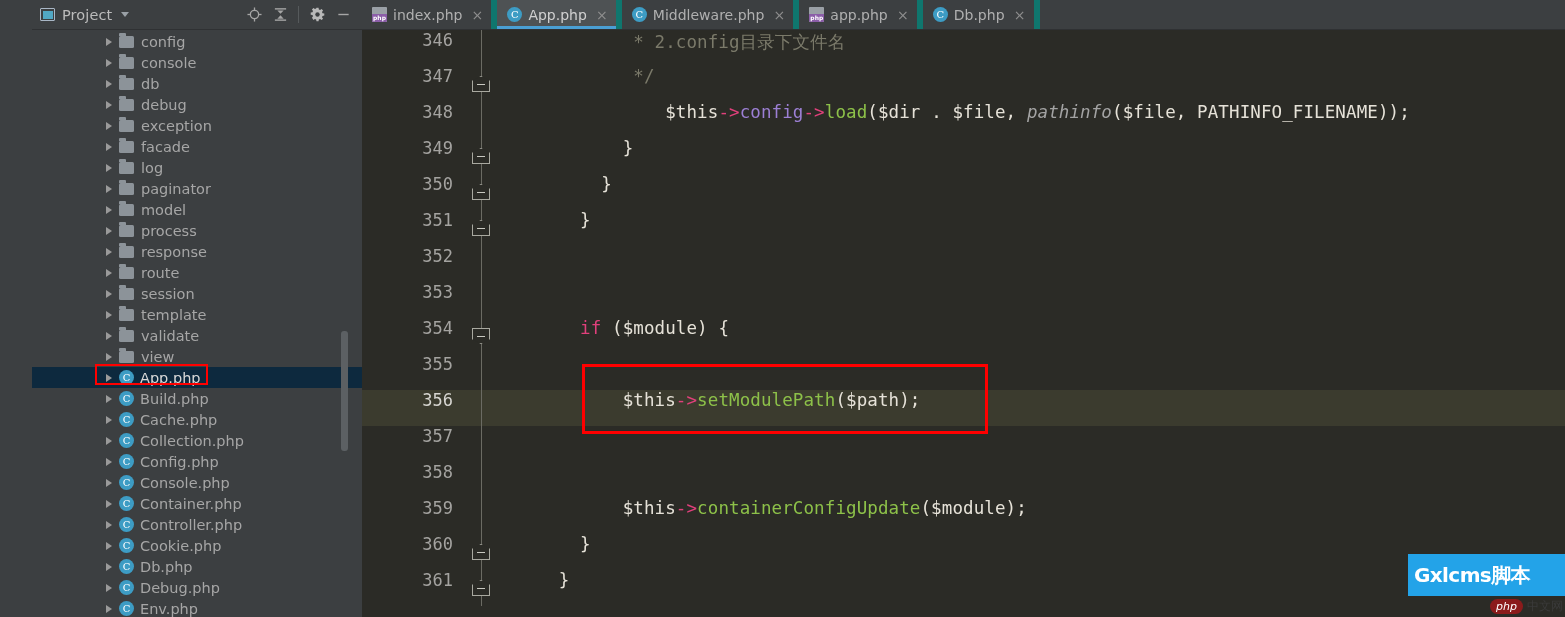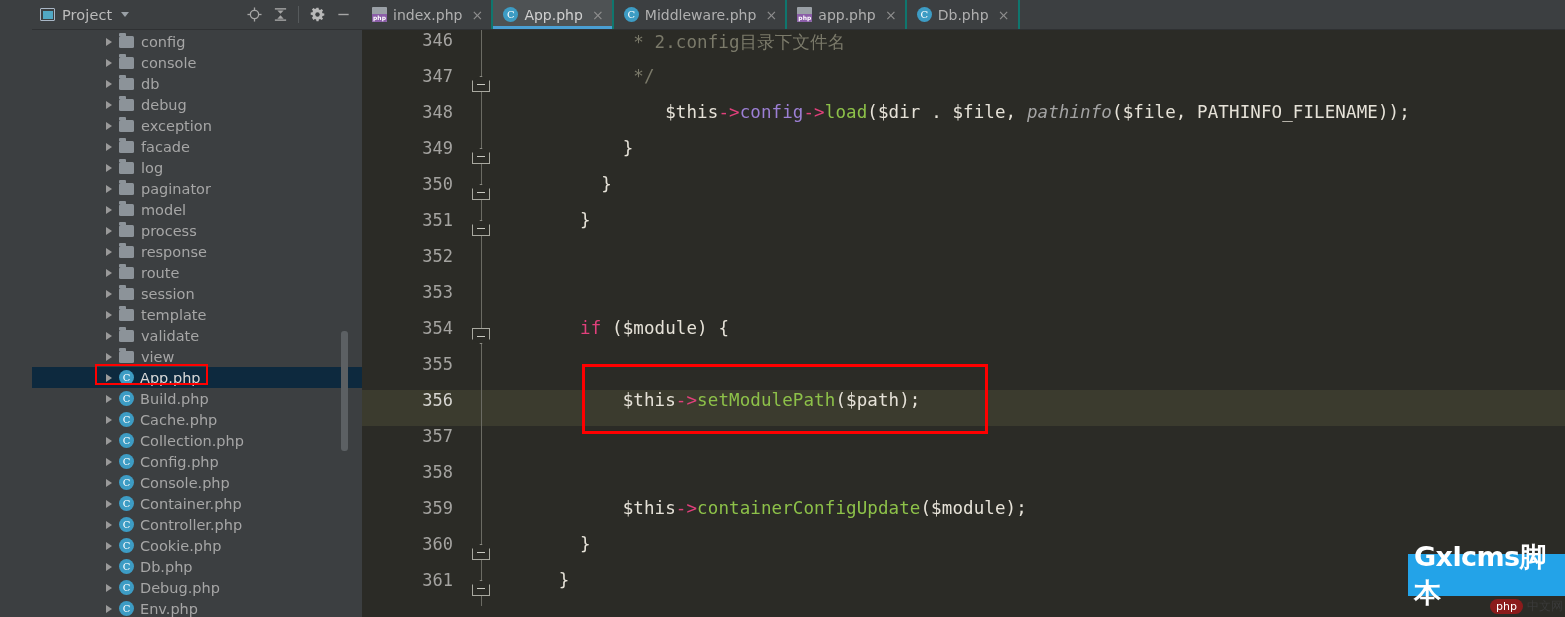--- a/index.html
+++ b/index.html
@@ -103,21 +103,21 @@
     background: #2b2b26; position: relative;
   }
   #tabbar {
     height: 30px; flex: 0 0 30px;
     background: #3c3f41; display: flex; align-items: stretch;
     border-bottom: 1px solid #2f3133;
   }
   .tab {
     display: flex; align-items: center; gap: 6px;
     padding: 0 8px 0 10px; position: relative;
-    border-right: 2px solid #0f766e;
+    border-right: 6px solid #0f766e;
   }
   .tab.active { background: #4e5254; }
   .tab.active::after {
     content: ""; position: absolute; left: 0; right: 0; bottom: 0;
     height: 3px; background: #4a9fd4;
   }
   .tab-label { color: #b0b0b0; font-size: 14px; }
   .tab.active .tab-label { color: #d0d0d0; }
   .tab-close {
     color: #8e8e8e; font-size: 14px; margin-left: 3px;
@@ -210,31 +210,31 @@
   #watermark {
     position: absolute; right: 0; bottom: 0;
     width: 165px; height: 67px; z-index: 20;
   }
   #wm-blue {
     position: absolute; left: 8px; top: 4px;
     width: 157px; height: 42px; background: #23a3e8;
     display: flex; align-items: center; padding-left: 6px;
   }
   #wm-blue span {
-    color: #ffffff; font-size: 27px; font-weight: bold;
+    color: #ffffff; font-size: 20px; font-weight: bold;
     font-family: "DejaVu Sans", "Liberation Sans", sans-serif;
     letter-spacing: -.6px;
   }
   #wm-sub {
     position: absolute; right: 2px; bottom: 2px;
     display: flex; align-items: center; gap: 4px;
   }
   #wm-php {
     background: #8b1b1b; color: #fff; font-size: 11px;
-    padding: 1px 6px; border-radius: 8px; 
+    padding: 1px 6px; border-radius: 8px; font-style: italic;
     font-family: "DejaVu Sans", sans-serif;
   }
   #wm-cn { color: #3a3a3a; font-size: 12px; }
 </style>
 </head>
 <body>
 
 <div id="app">
 
   <div id="sidebar">

